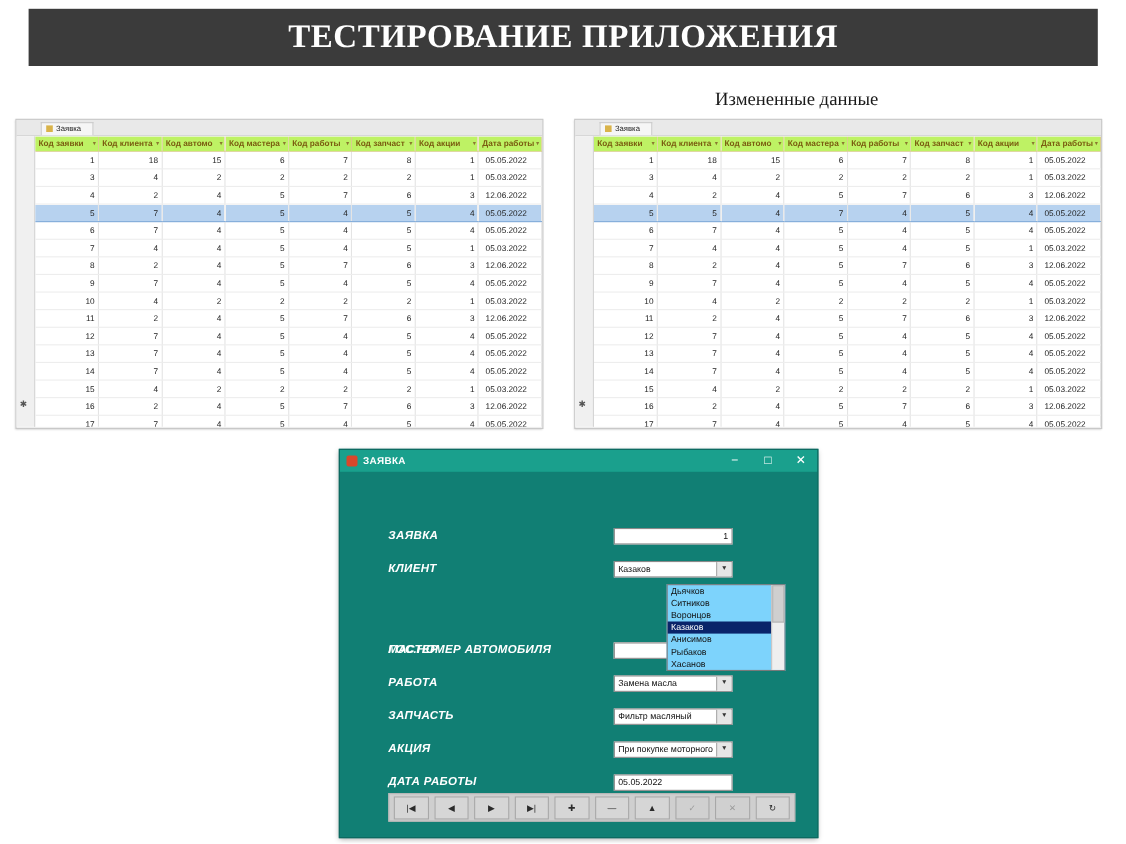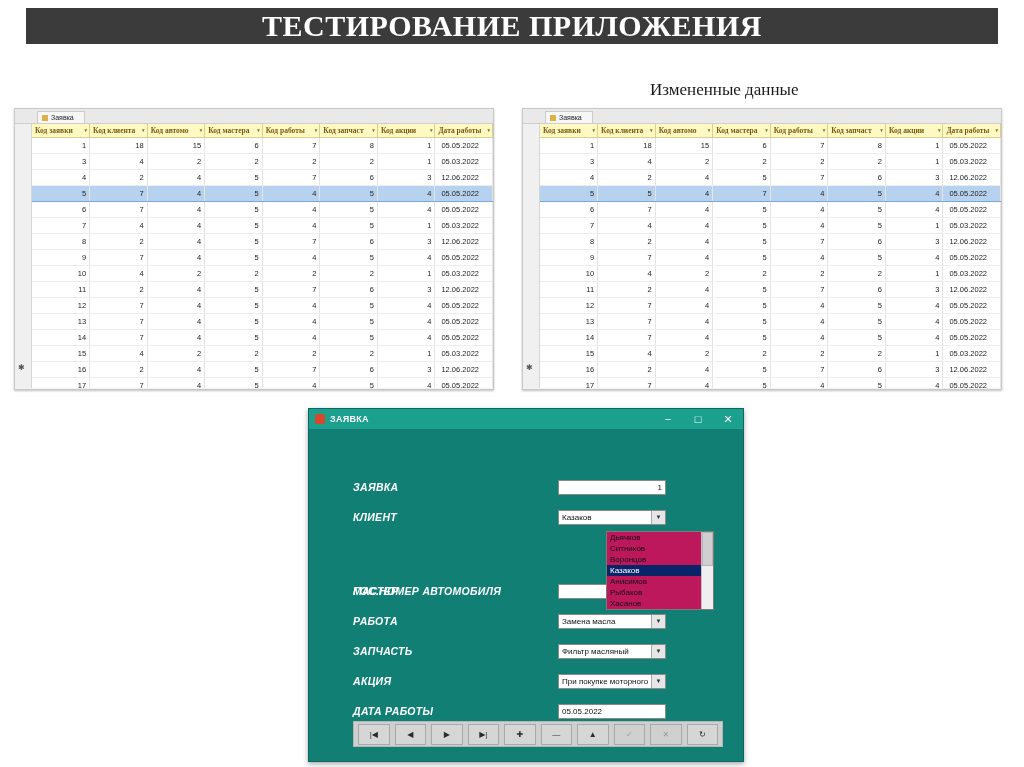--- a/index.html
+++ b/index.html
@@ -15,21 +15,21 @@
     overflow: hidden;
     background: #ffffff;
   }
 
   
   .title-bar {
     position: absolute;
     left: 26px;
     top: 8px;
     width: 972px;
-    height: 36px;
+    height: 52px;
     background: #3b3b3b;
     display: flex;
     align-items: center;
     justify-content: center;
   }
   .title-bar .title-text {
     color: #ffffff;
     font-size: 30px;
     font-weight: bold;
     letter-spacing: 0.5px;
@@ -104,31 +104,30 @@
     overflow: hidden;
   }
   table.access-grid {
     border-collapse: collapse;
     width: 100%;
     table-layout: fixed;
     font-size: 7.5px;
     color: #222;
   }
   table.access-grid th {
-    background: #fef9c3;
+    background: #bef264;
     color: #7a5c10;
     font-weight: bold;
     font-size: 7.5px;
     border-right: 1px solid #d8cf8c;
     border-bottom: 1px solid #d8cf8c;
     padding: 2px 3px;
     text-align: left;
     white-space: nowrap;
     position: relative;
-    font-family: Liberation Serif, serif;
   }
   table.access-grid th .sortmark {
     position: absolute;
     right: 2px;
     top: 3px;
     font-size: 5px;
     color: #8a7a30;
   }
   table.access-grid td {
     border-right: 1px solid #e4e4e4;
@@ -259,21 +258,21 @@
     font-size: 6px;
     color: #333;
   }
 
   
   .dropdown-list {
     position: absolute;
     left: 649px;
     top: 0;
     width: 108px;
-    background: #be185d;
+    background: #7dd3fc;
     border: 1px solid #7a7a7a;
     box-sizing: border-box;
     z-index: 20;
   }
   .dd-inner { display: flex; }
   .dd-items { flex: 1 1 auto; }
   .dd-item {
     font-size: 8px;
     color: #111;
     padding: 0 3px;

